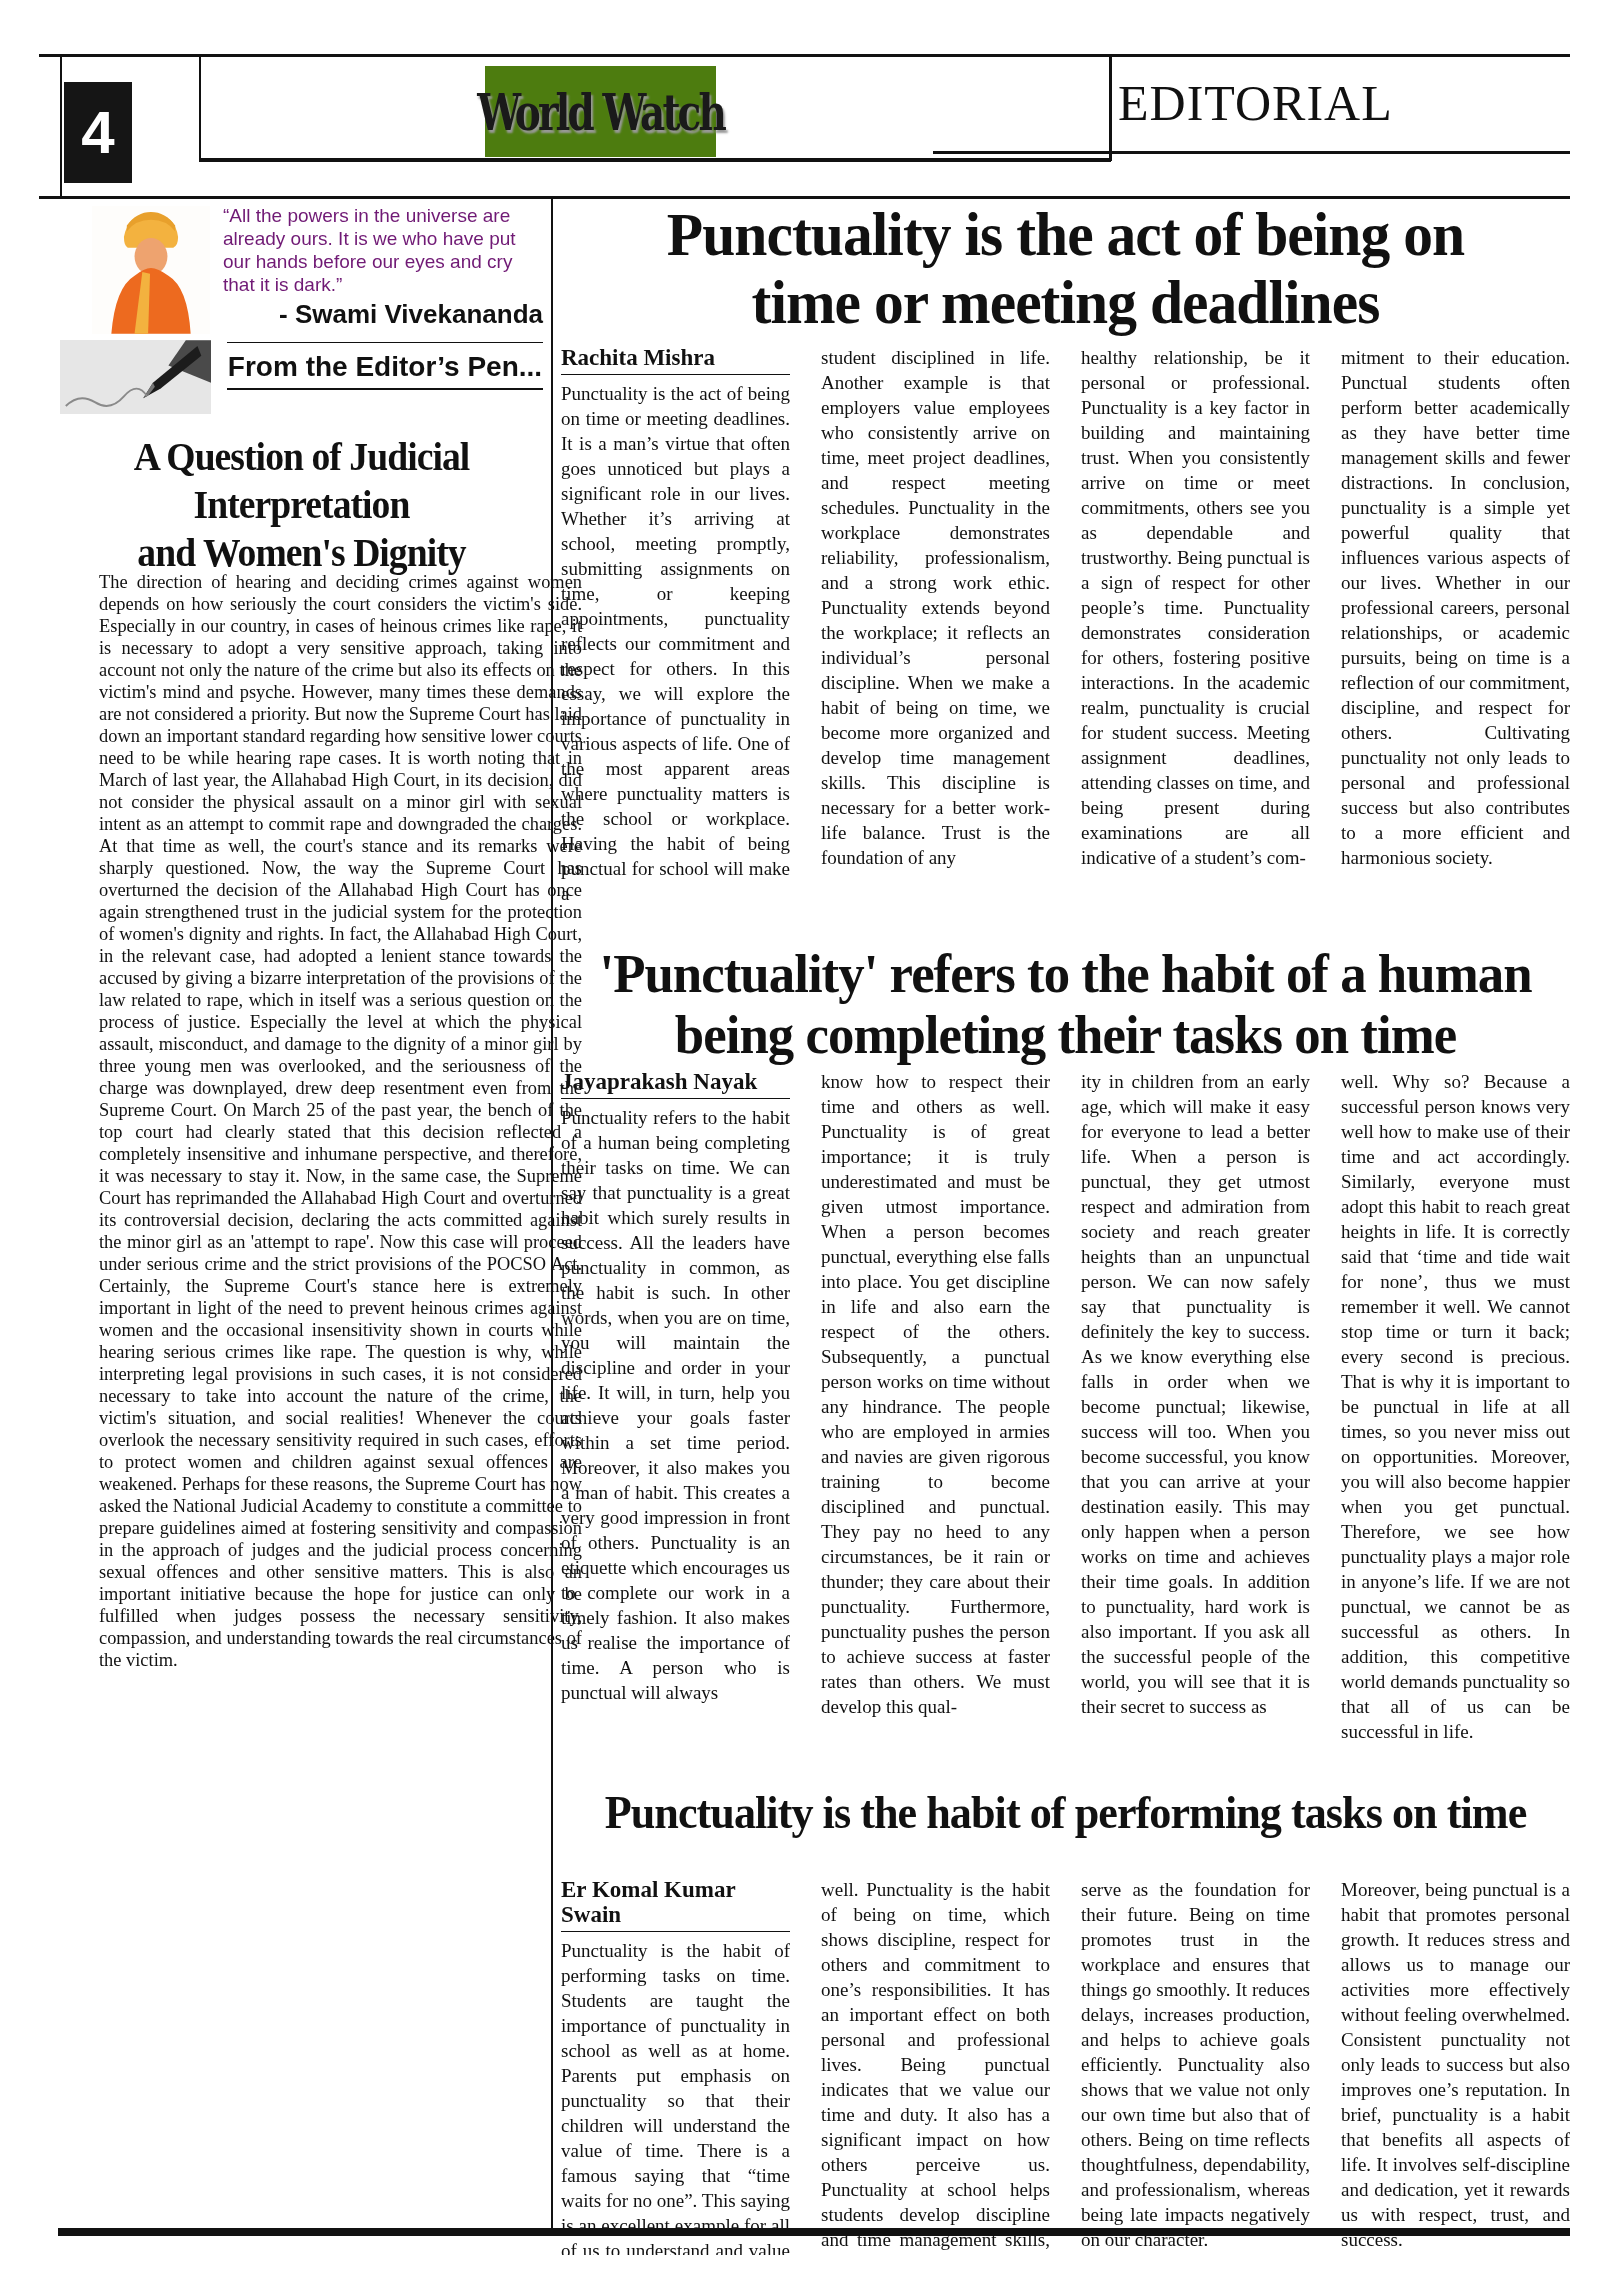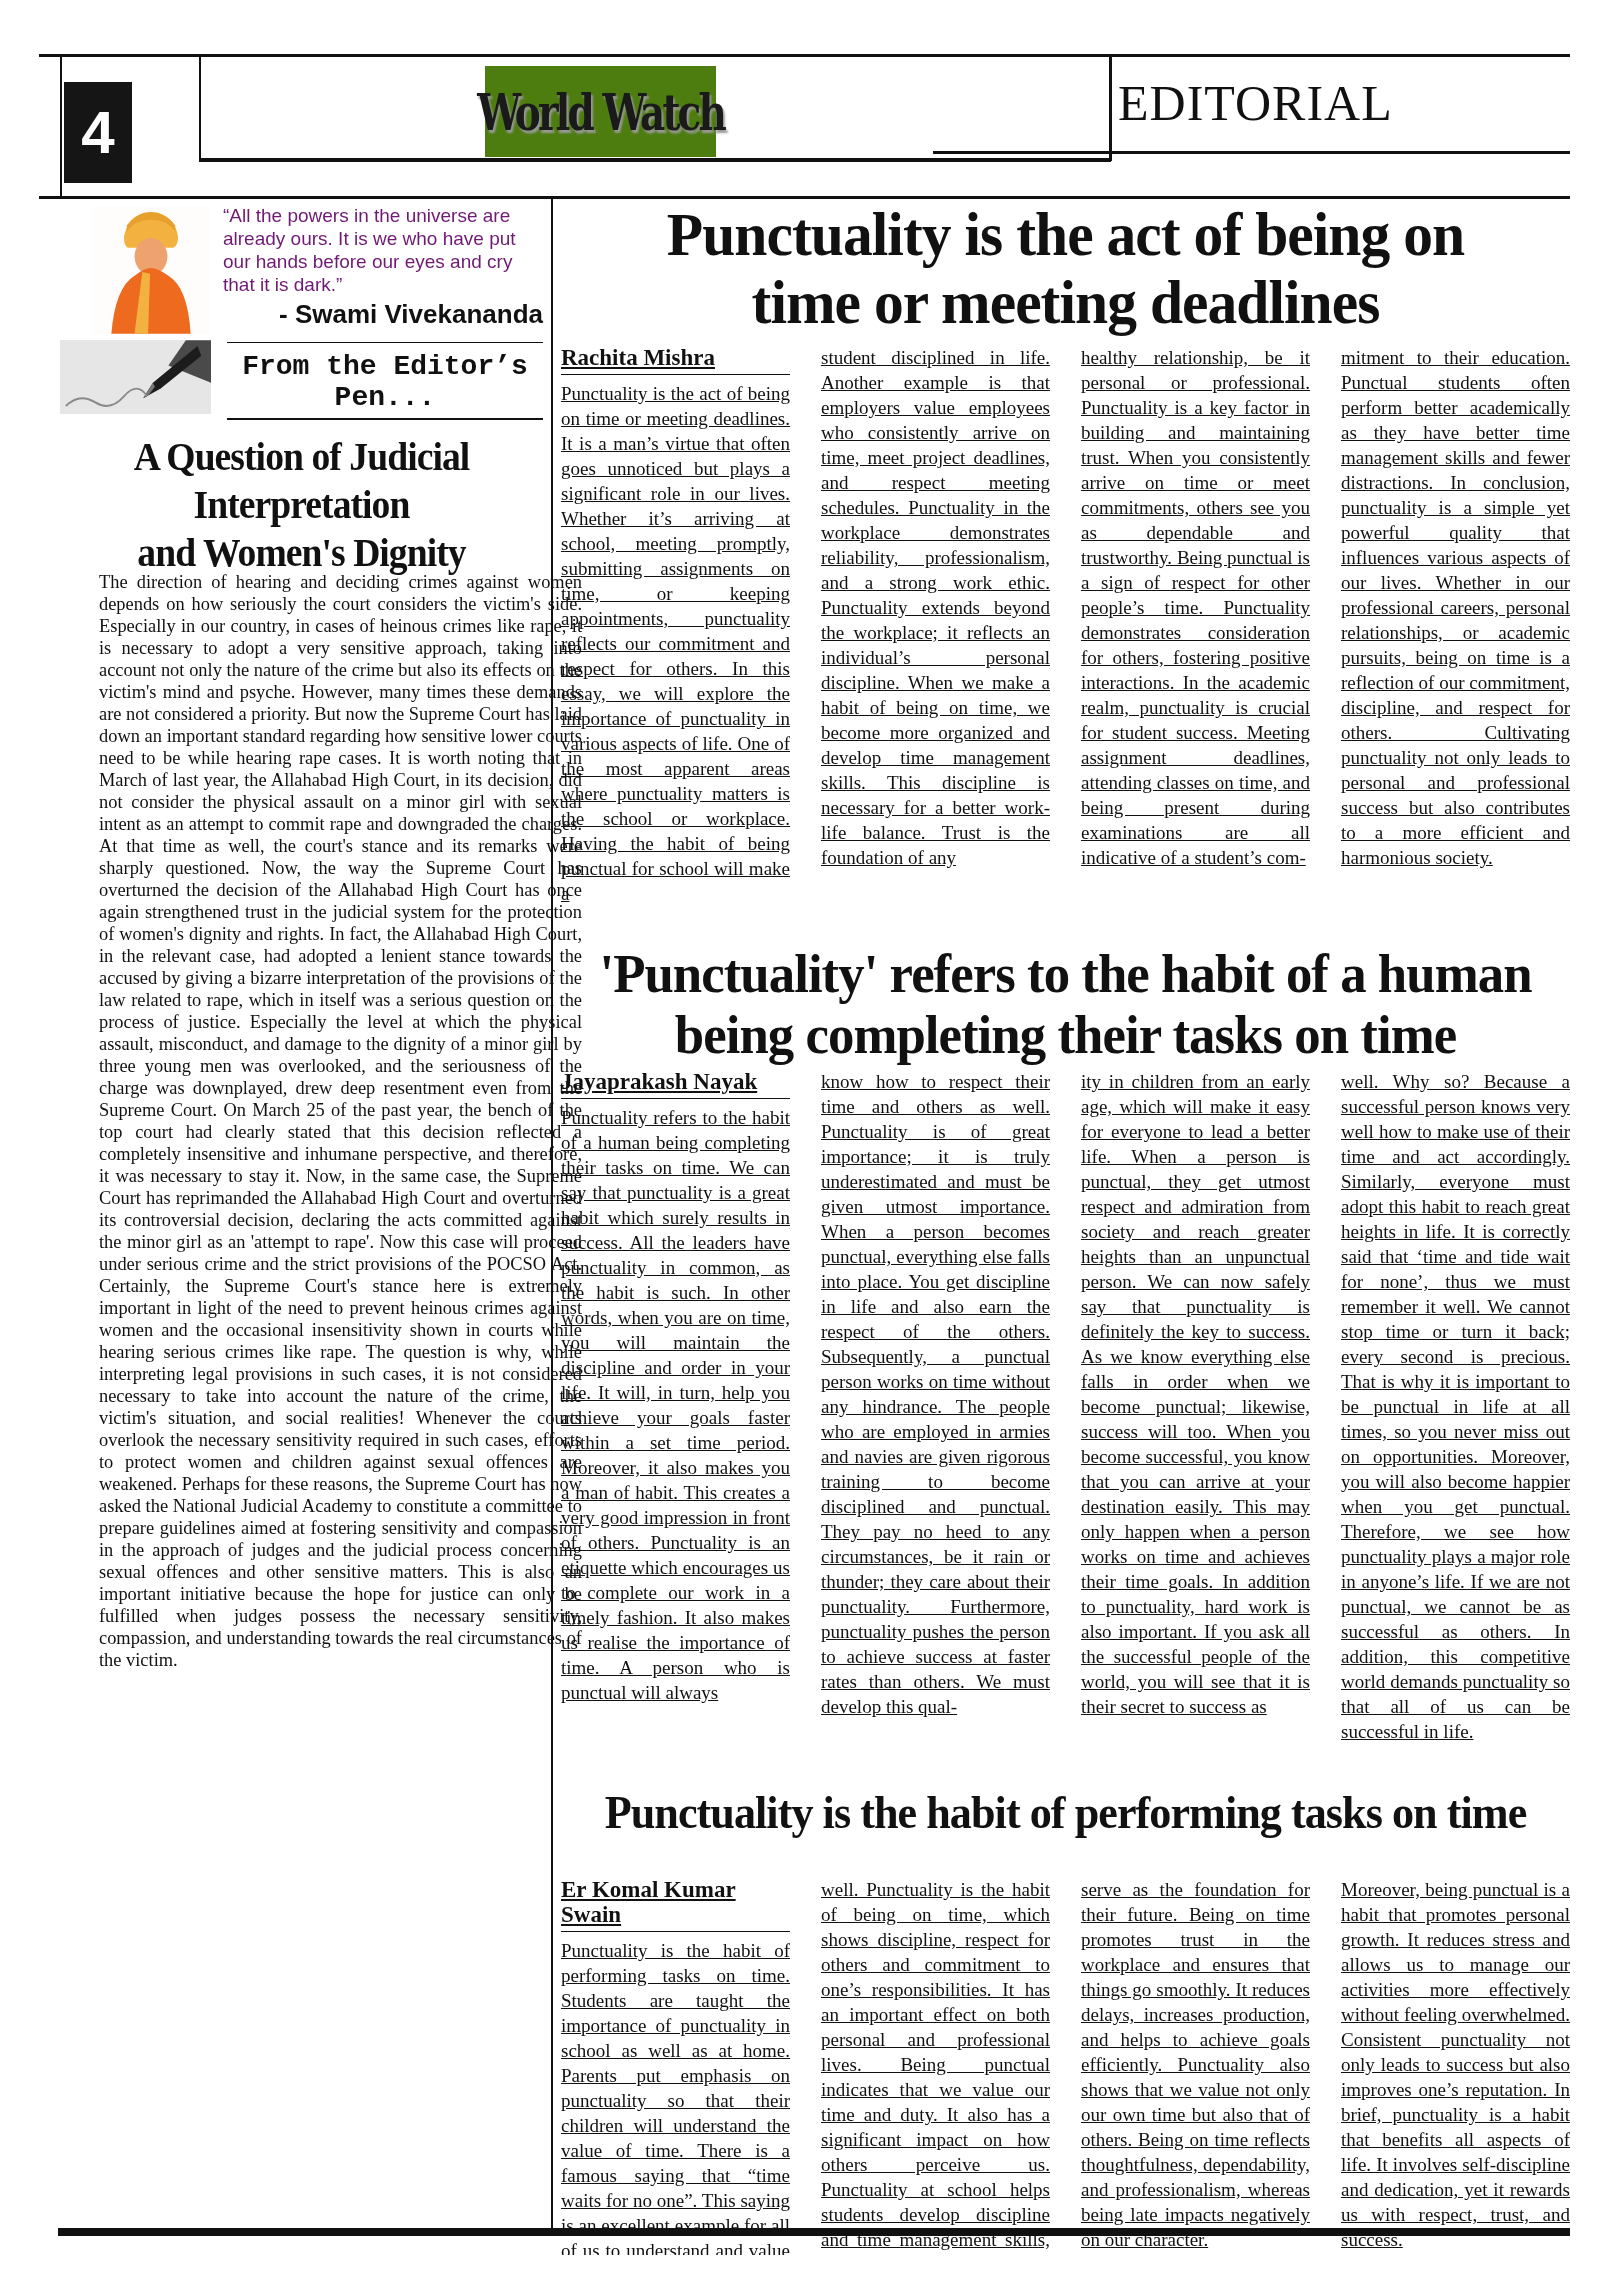--- a/index.html
+++ b/index.html
@@ -24,34 +24,34 @@
   .quote-sec{left:60px;top:204px;width:483px;height:136px;}
   .swami{position:absolute;left:32px;top:1.9px;width:118px;height:128px;}
   .quote-text{position:absolute;left:163px;top:0px;width:320px;
               font-family:"Liberation Sans",sans-serif;font-size:19px;line-height:23px;color:#701a75;}
   .quote-attr{position:absolute;left:163px;top:95px;width:320px;text-align:right;
               font-family:"Liberation Sans",sans-serif;font-size:26px;font-weight:bold;}
   
   .pen-strip{left:60px;top:340px;width:483px;height:74px;}
   .pen-img{position:absolute;left:0;top:0;width:151px;height:74px;background:#e9e9e9;}
   .pen-title{position:absolute;left:167px;top:1.9px;width:316px;text-align:center;
-             font-family:Liberation Mono, monospace;font-size:28px;font-weight:bold;
+             font-family:Liberation Sans, sans-serif;font-size:28px;font-weight:bold;
              border-top:1.9px solid #111;border-bottom:2.9px solid #111;padding:7.8px 0 5.8px 0;}
   
   .left-headline{left:60px;top:433px;width:483px;text-align:center;font-weight:bold;
                  font-size:40px;line-height:48px;letter-spacing:-1px;transform:scaleX(.94);}
   .left-body{left:60px;top:571px;width:483px;height:1650px;overflow:hidden;
              font-size:18.4px;line-height:22px;text-align:justify;margin-left:39px;}
   
   .headline{width:1009px;left:561px;text-align:center;font-weight:bold;letter-spacing:-1px;
             transform:scaleX(.96);}
   .h1{top:200px;font-size:62px;line-height:68px;}
   .h2{top:943px;font-size:55px;line-height:61px;}
   .h3{top:1788px;font-size:46px;line-height:50px;}
-  .art{left:561px;width:1009px;display:flex;gap:31px;text-decoration:underline;}
+  .art{left:561px;width:1009px;display:flex;gap:31px;}
   .art1{top:345px;height:594px;}
   .art2{top:1069px;height:716px;}
   .art3{top:1877px;height:378px;}
   .col{flex:1;font-size:19px;line-height:25px;text-align:justify;overflow:hidden;}
   .byline{font-size:23px;font-weight:bold;border-bottom:1.9px solid #111;
           padding-bottom:3.9px;margin-bottom:5.8px;text-align:left;}
 </style>
 </head>
 <body>
 

